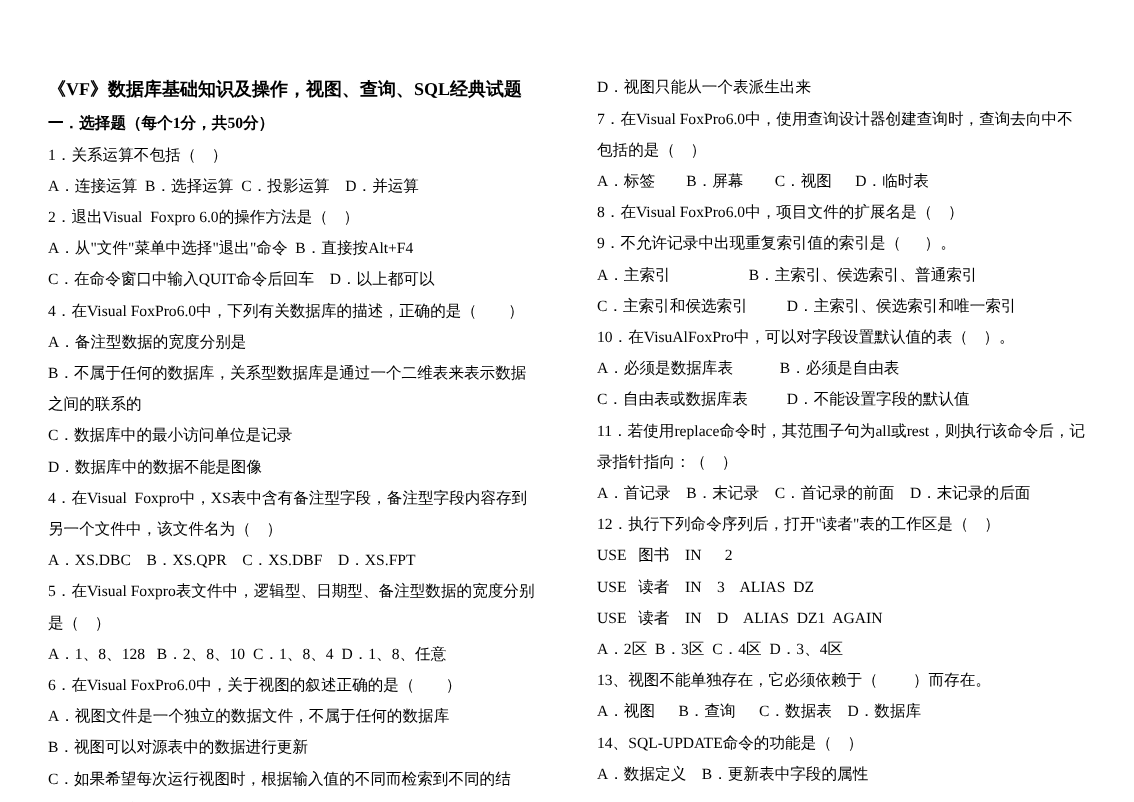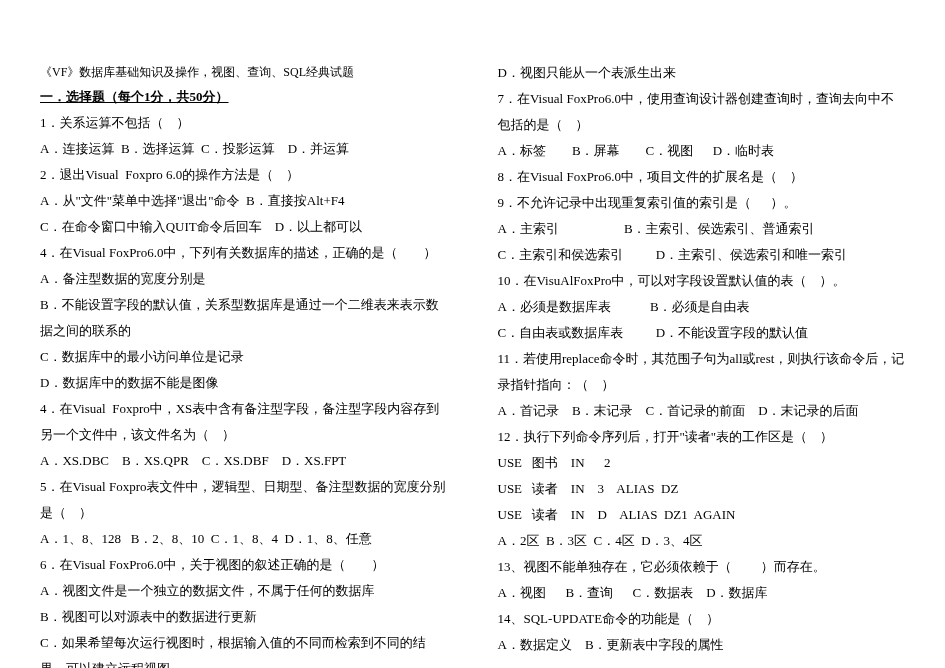--- a/index.html
+++ b/index.html
@@ -16,46 +16,45 @@
       overflow: hidden;
     }
     .page {
       display: flex;
       gap: 50px;
     }
     .column {
       flex: 1;
     }
     .title {
-      font-weight: normal;
-      font-size: 12px;
+      font-weight: bold;
+      font-size: 15px;
     }
     .section-heading {
       font-weight: bold;
-      text-decoration: underline;
     }
     .line {
       white-space: pre-wrap;
     }
   </style>
 </head>
 <body>
 
 <div class="page">
   <div class="column">
     <div class="line title">《VF》数据库基础知识及操作，视图、查询、SQL经典试题</div>
     <div class="line section-heading">一．选择题（每个1分，共50分）</div>
     <div class="line">1．关系运算不包括（    ）</div>
     <div class="line">A．连接运算  B．选择运算  C．投影运算    D．并运算</div>
     <div class="line">2．退出Visual  Foxpro 6.0的操作方法是（    ）</div>
     <div class="line">A．从"文件"菜单中选择"退出"命令  B．直接按Alt+F4</div>
     <div class="line">C．在命令窗口中输入QUIT命令后回车    D．以上都可以</div>
     <div class="line">4．在Visual FoxPro6.0中，下列有关数据库的描述，正确的是（        ）</div>
     <div class="line">A．备注型数据的宽度分别是</div>
-    <div class="line">B．不能设置字段的默认值，关系型数据库是通过一个二维表来表示数据之间的联系的</div>
+    <div class="line">B．不属于任何的数据库，关系型数据库是通过一个二维表来表示数据之间的联系的</div>
     <div class="line">C．数据库中的最小访问单位是记录</div>
     <div class="line">D．数据库中的数据不能是图像</div>
     <div class="line">4．在Visual  Foxpro中，XS表中含有备注型字段，备注型字段内容存到另一个文件中，该文件名为（    ）</div>
     <div class="line">A．XS.DBC    B．XS.QPR    C．XS.DBF    D．XS.FPT</div>
     <div class="line">5．在Visual Foxpro表文件中，逻辑型、日期型、备注型数据的宽度分别是（    ）</div>
     <div class="line">A．1、8、128   B．2、8、10  C．1、8、4  D．1、8、任意</div>
     <div class="line">6．在Visual FoxPro6.0中，关于视图的叙述正确的是（        ）</div>
     <div class="line">A．视图文件是一个独立的数据文件，不属于任何的数据库</div>
     <div class="line">B．视图可以对源表中的数据进行更新</div>
     <div class="line">C．如果希望每次运行视图时，根据输入值的不同而检索到不同的结果，可以建立远程视图</div>

